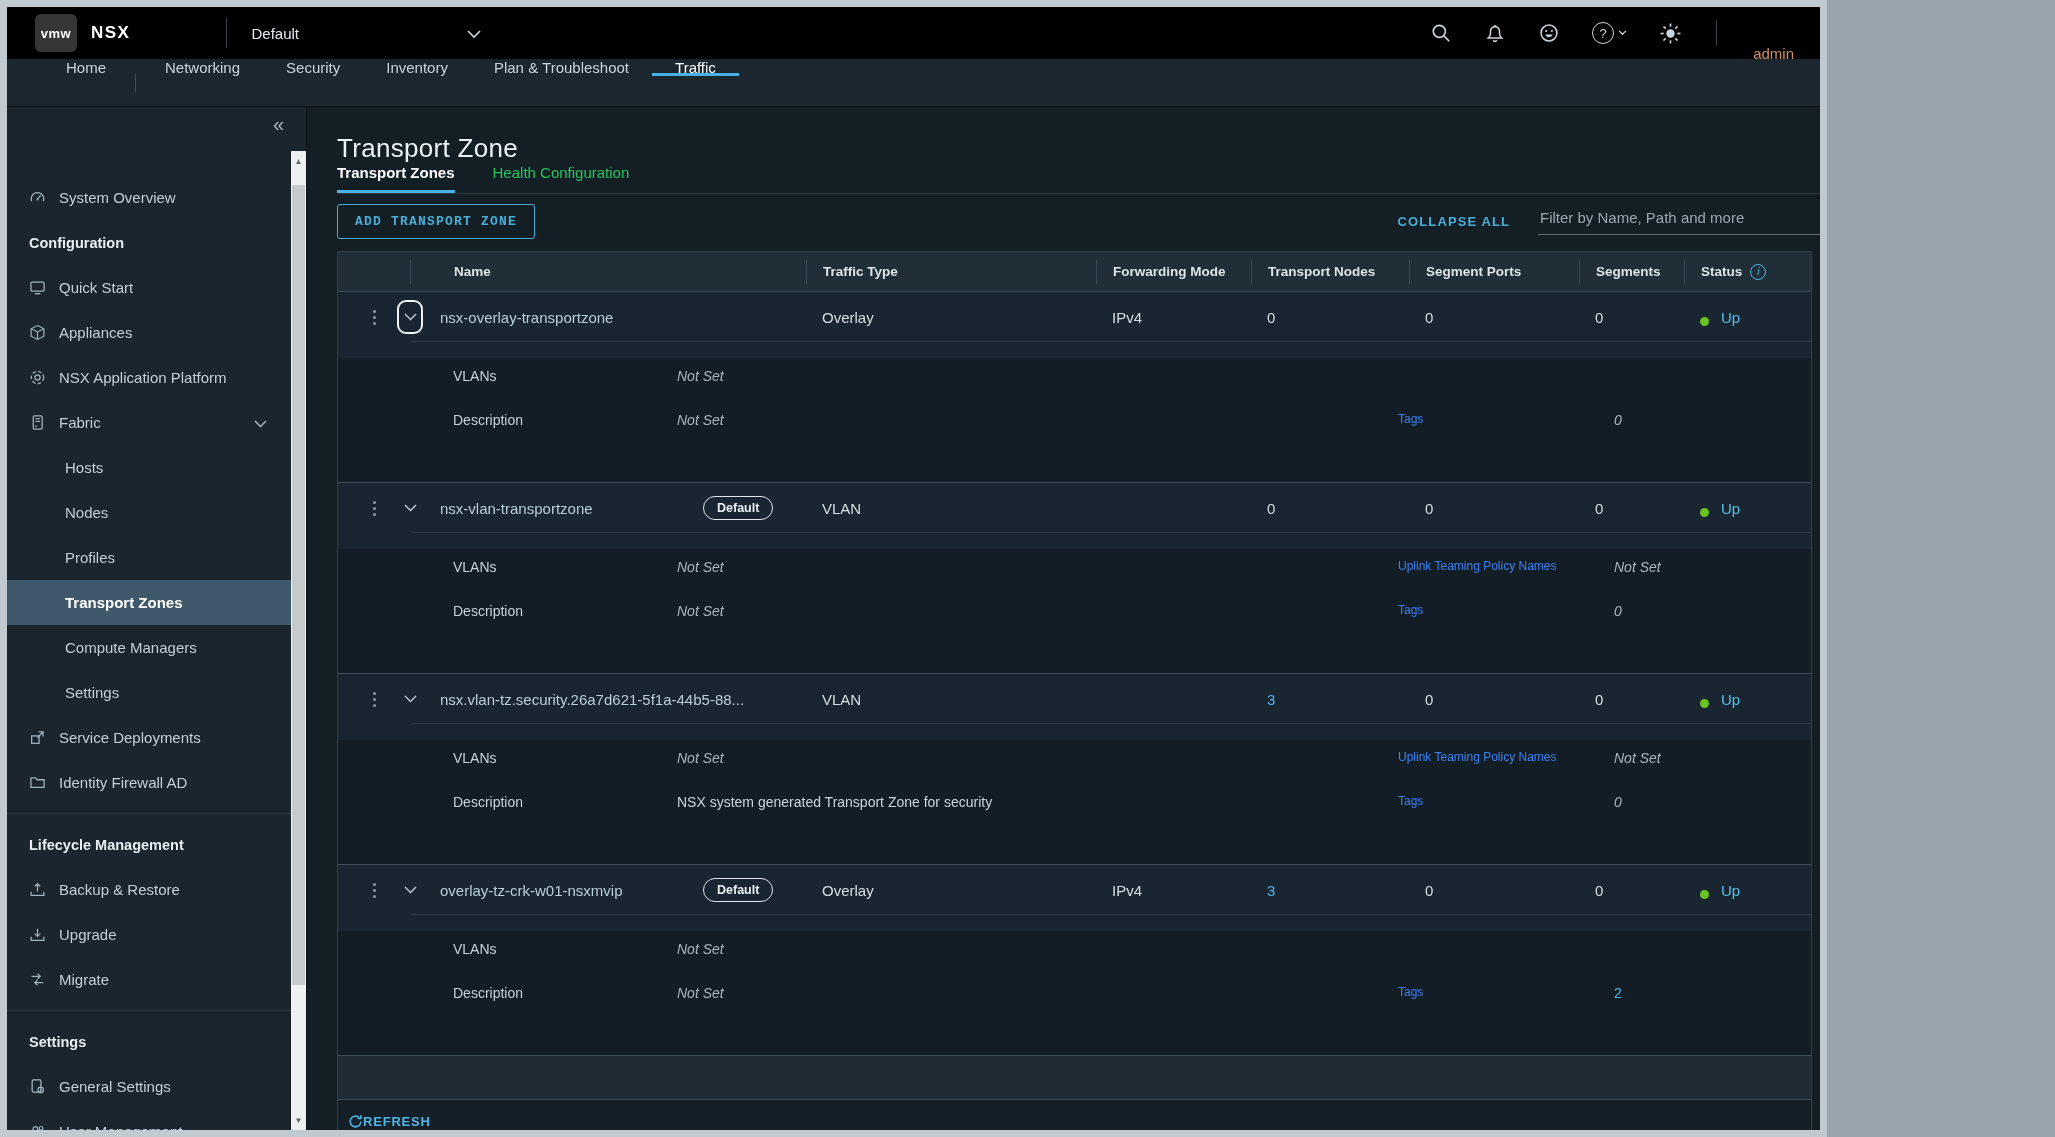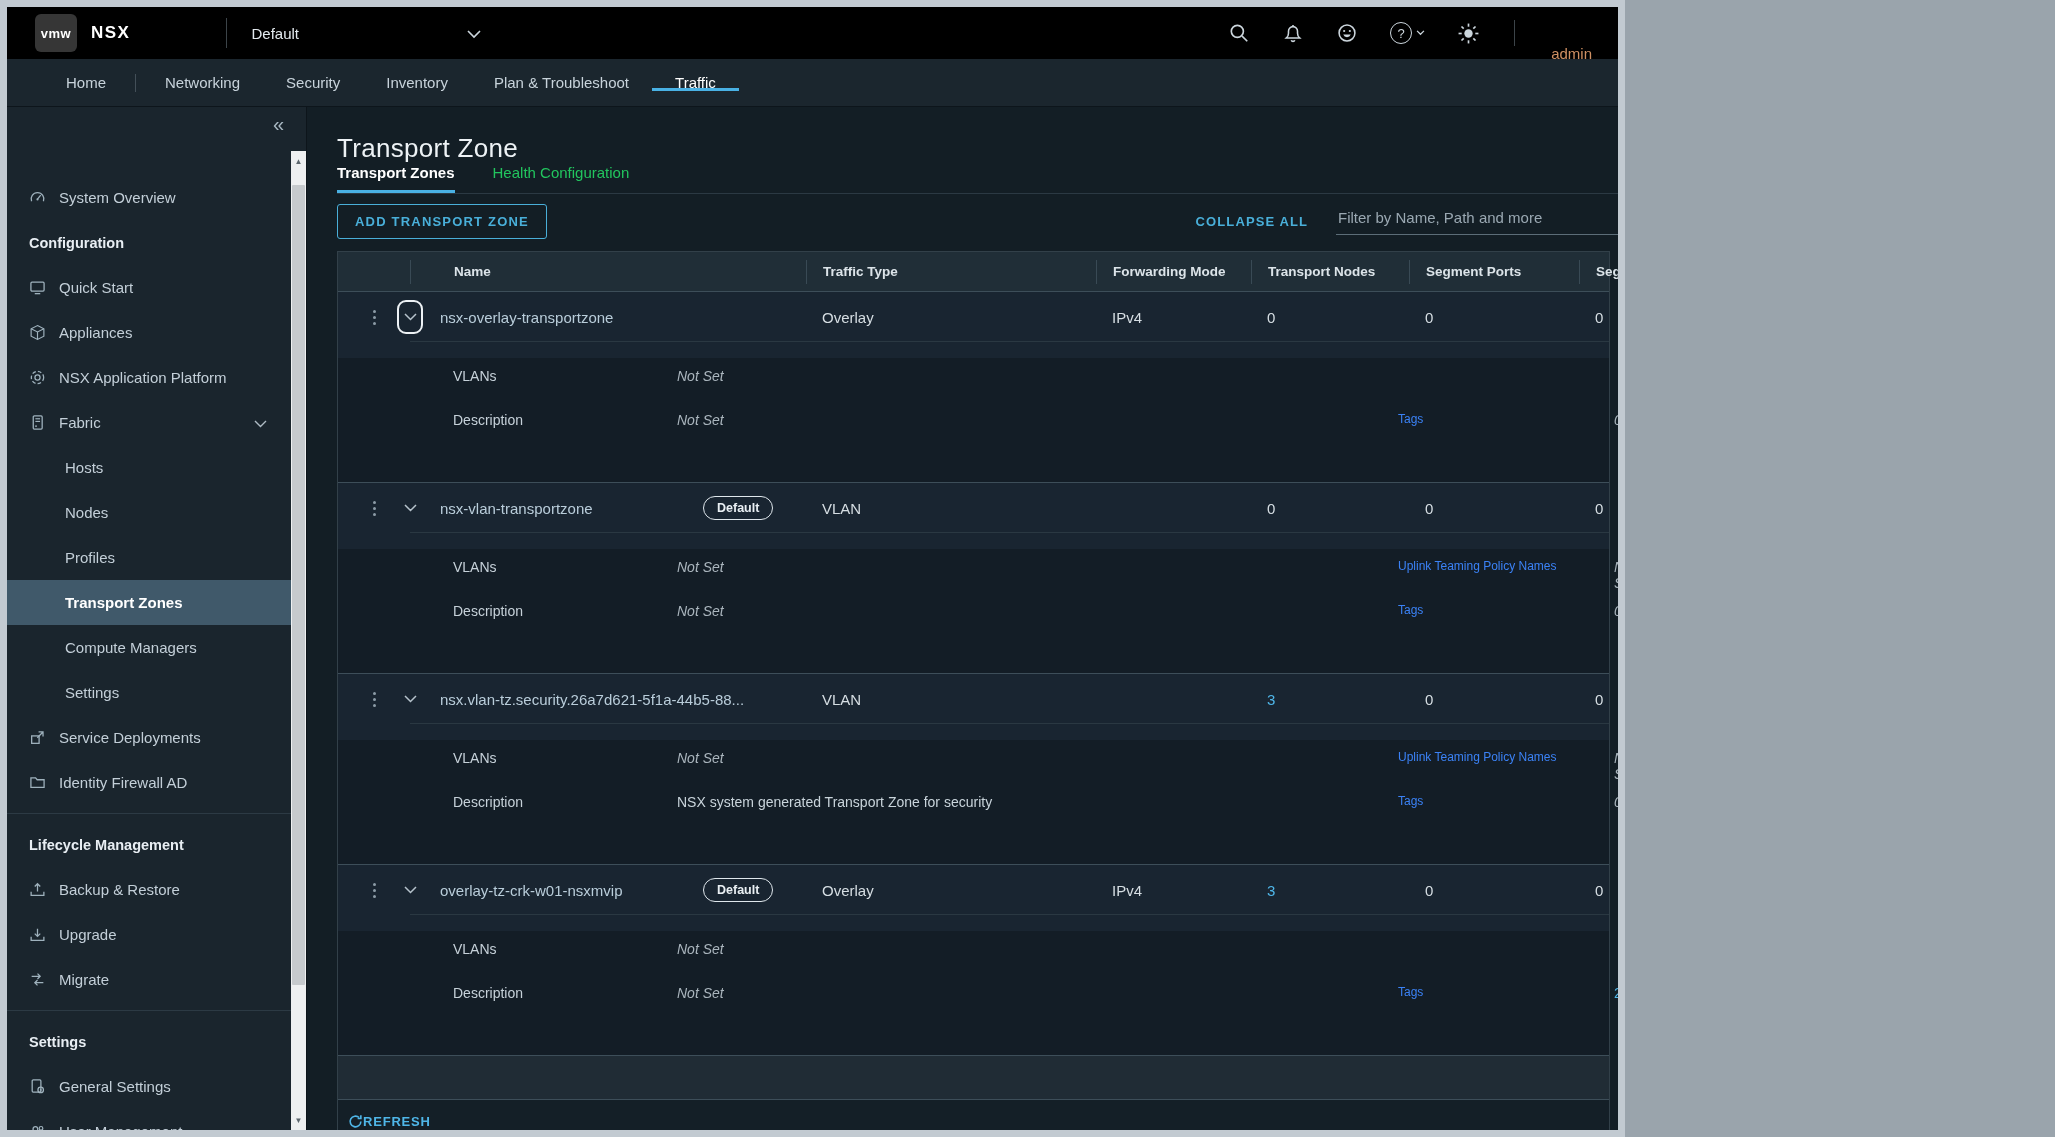--- a/index.html
+++ b/index.html
@@ -1,35 +1,35 @@
 <!DOCTYPE html>
 <html><head>
 <meta charset="utf-8">
 <style>
   html,body{margin:0;padding:0;background:#9aa4ac;}
   *{box-sizing:border-box;}
   body{font-family:"Liberation Sans", sans-serif;}
-  .screen{position:relative;width:1625px;height:1137px;background:#c2cad1;}
+  .screen{position:relative;width:1827px;height:1137px;background:#c2cad1;}
   .frame{position:absolute;left:7px;top:7px;right:7px;bottom:7px;background:#131e25;display:flex;flex-direction:column;overflow:hidden;}
 
   
   .topbar{height:52px;background:#000;display:flex;align-items:center;padding:0 26px 0 28px;flex:0 0 auto;}
   .logo-box{width:42px;height:38px;background:#363636;border-radius:6px;display:flex;align-items:center;justify-content:center;color:#fff;font-weight:bold;font-size:13px;letter-spacing:.5px;}
   .product{color:#fff;font-size:17px;font-weight:600;letter-spacing:1.5px;margin-left:14px;}
   .tb-div{width:1px;height:30px;background:#3c4449;margin-left:96px;}
   .proj{display:flex;align-items:center;justify-content:space-between;width:230px;margin-left:24px;color:#e3eaef;font-size:15px;}
   .tb-icons{display:flex;align-items:center;gap:32px;margin-left:auto;color:#ccd6dd;}
   .tb-icons svg{display:block;}
   .tb-user-div{width:1px;height:26px;background:#3c4449;margin-left:34px;}
   .username{color:#cf9063;font-size:15px;margin-left:36px;margin-top:40px;}
   .help-wrap{display:flex;align-items:center;gap:4px;}
   .qmark{width:22px;height:22px;border:1.5px solid #ccd6dd;border-radius:50%;display:flex;align-items:center;justify-content:center;font-size:13px;color:#ccd6dd;}
 
   
-  .navbar{height:48px;background:#1b262e;display:flex;align-items:center;padding-left:36px;border-bottom:1px solid #0d151b;flex:0 0 auto;}
+  .navbar{height:48px;background:#1b262e;display:flex;align-items:flex-start;padding-left:36px;border-bottom:1px solid #0d151b;flex:0 0 auto;}
   .nav-item{display:flex;align-items:center;padding:0 23px;color:#c8d3db;font-size:15px;cursor:pointer;}
   .nav-item.active{color:#fff;box-shadow:inset 0 -3px 0 #49b1e4;}
   .nav-div{width:1px;height:18px;background:#434f58;align-self:center;margin:0 6px;}
 
   
   .body-row{flex:1;display:flex;min-height:0;}
 
   
   .sidebar{width:300px;background:#1a252d;position:relative;flex:0 0 auto;border-right:1px solid #0d151b;overflow:hidden;}
   .collapse-row{height:38px;position:relative;}
@@ -49,21 +49,21 @@
   .sscroll .arr.down{bottom:2px;}
   .sthumb{position:absolute;left:1px;right:1px;top:34px;height:800px;background:#c6cacd;border-radius:1px;}
 
   
   .main{flex:1;display:flex;flex-direction:column;padding:26px 0 0 30px;min-width:0;overflow:hidden;}
   .page-title{font-size:26px;color:#edf2f5;font-weight:400;height:44px;letter-spacing:.3px;}
   .page-tabs{display:flex;gap:38px;height:44px;align-items:flex-end;border-bottom:1px solid #2b3943;margin-right:0;}
   .ptab{padding-bottom:12px;font-size:15px;color:#22c55e;cursor:pointer;}
   .ptab.active{color:#fff;font-weight:bold;box-shadow:inset 0 -3px 0 #49b1e4;}
   .toolbar{display:flex;align-items:center;margin-top:10px;height:44px;}
-  .add-btn{border:1px solid #49afd9;color:#49afd9;background:transparent;border-radius:3px;font-size:13px;font-weight:600;letter-spacing:1.2px;padding:9px 17px;cursor:pointer;font-family:Liberation Sans, sans-serif;}
+  .add-btn{border:1px solid #49afd9;color:#49afd9;background:transparent;border-radius:3px;font-size:13px;font-weight:600;letter-spacing:1.2px;padding:9px 17px;cursor:pointer;font-family:Liberation Mono, monospace;}
   .toolbar-right{margin-left:auto;display:flex;align-items:center;}
   .collapse-all{color:#49afd9;font-size:13px;font-weight:600;letter-spacing:1.1px;margin-right:28px;cursor:pointer;}
   .filter-wrap{width:282px;border-bottom:1px solid #5c6d78;padding-bottom:7px;}
   .filter-wrap input{width:100%;background:transparent;border:none;outline:none;color:#cfd9e0;font-size:15px;font-family:"Liberation Sans",sans-serif;}
   .filter-wrap input::placeholder{color:#9aa8b2;opacity:1;}
 
   
   .ttable{margin-top:12px;margin-right:8px;border:1px solid #324049;background:#192531;}
   .thead{display:grid;grid-template-columns:72px 396px 290px 155px 158px 170px 105px 274px 1fr;height:40px;background:#202e37;align-items:center;border-bottom:1px solid #3d4e59;}
   .th{color:#dce4e9;font-size:13.5px;font-weight:bold;padding-left:16px;height:24px;display:flex;align-items:center;border-left:1px solid #394a55;}

